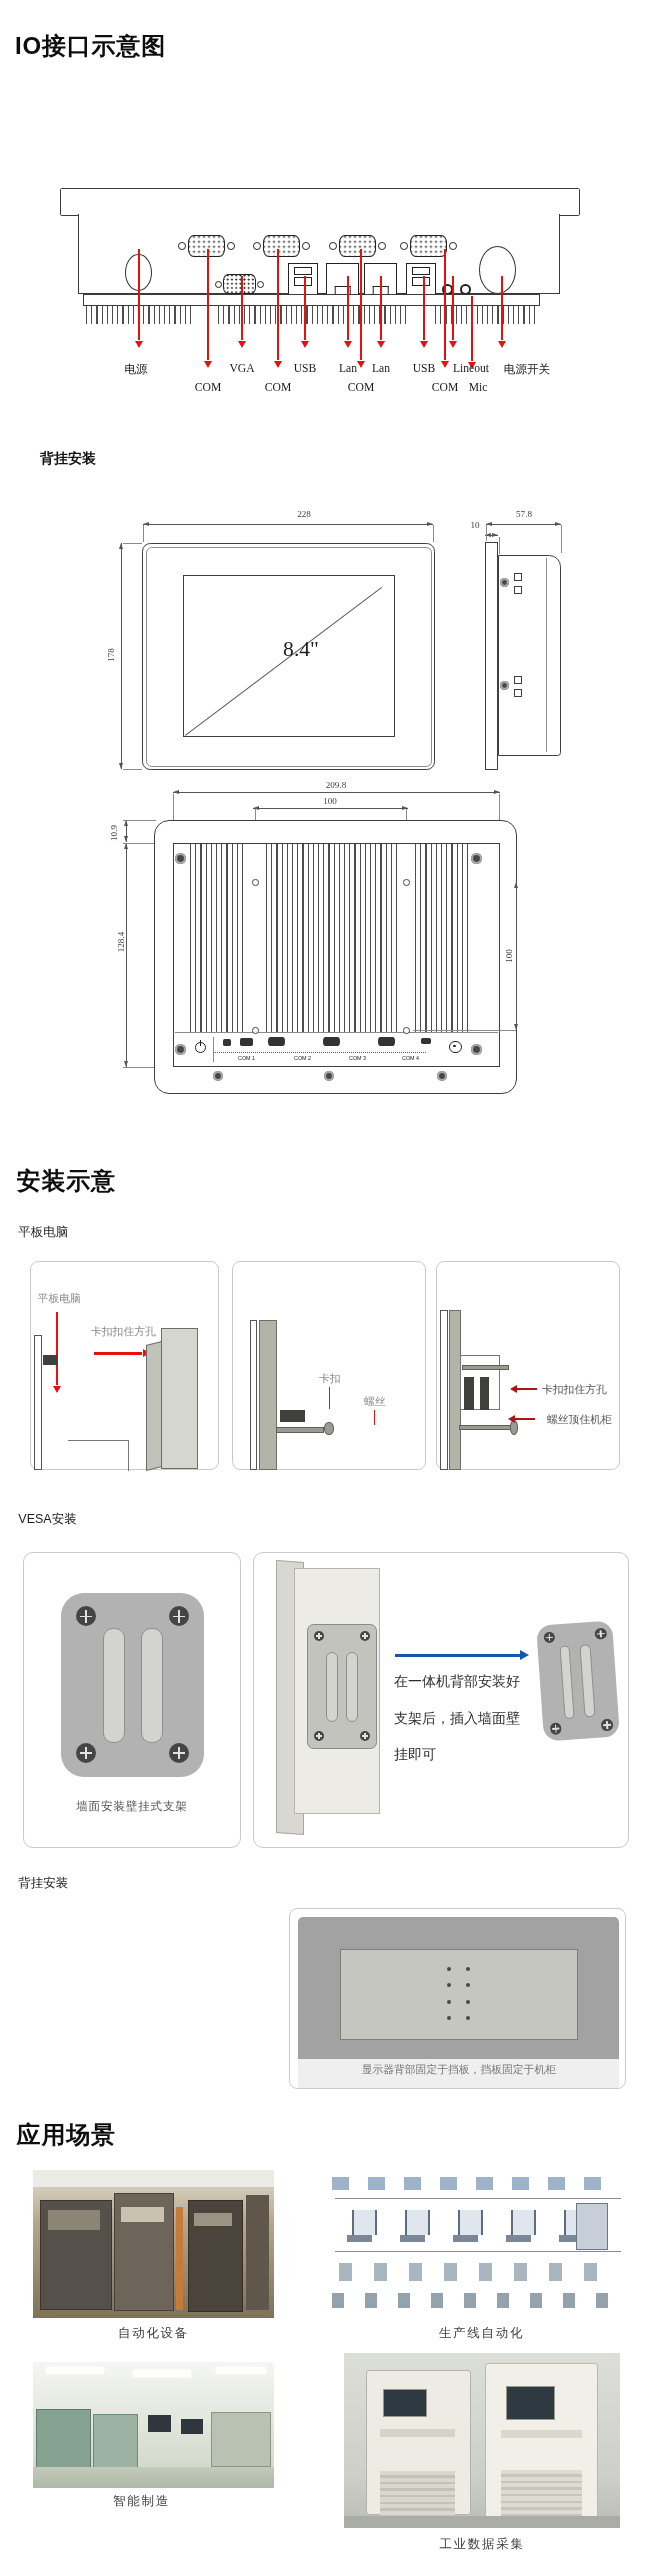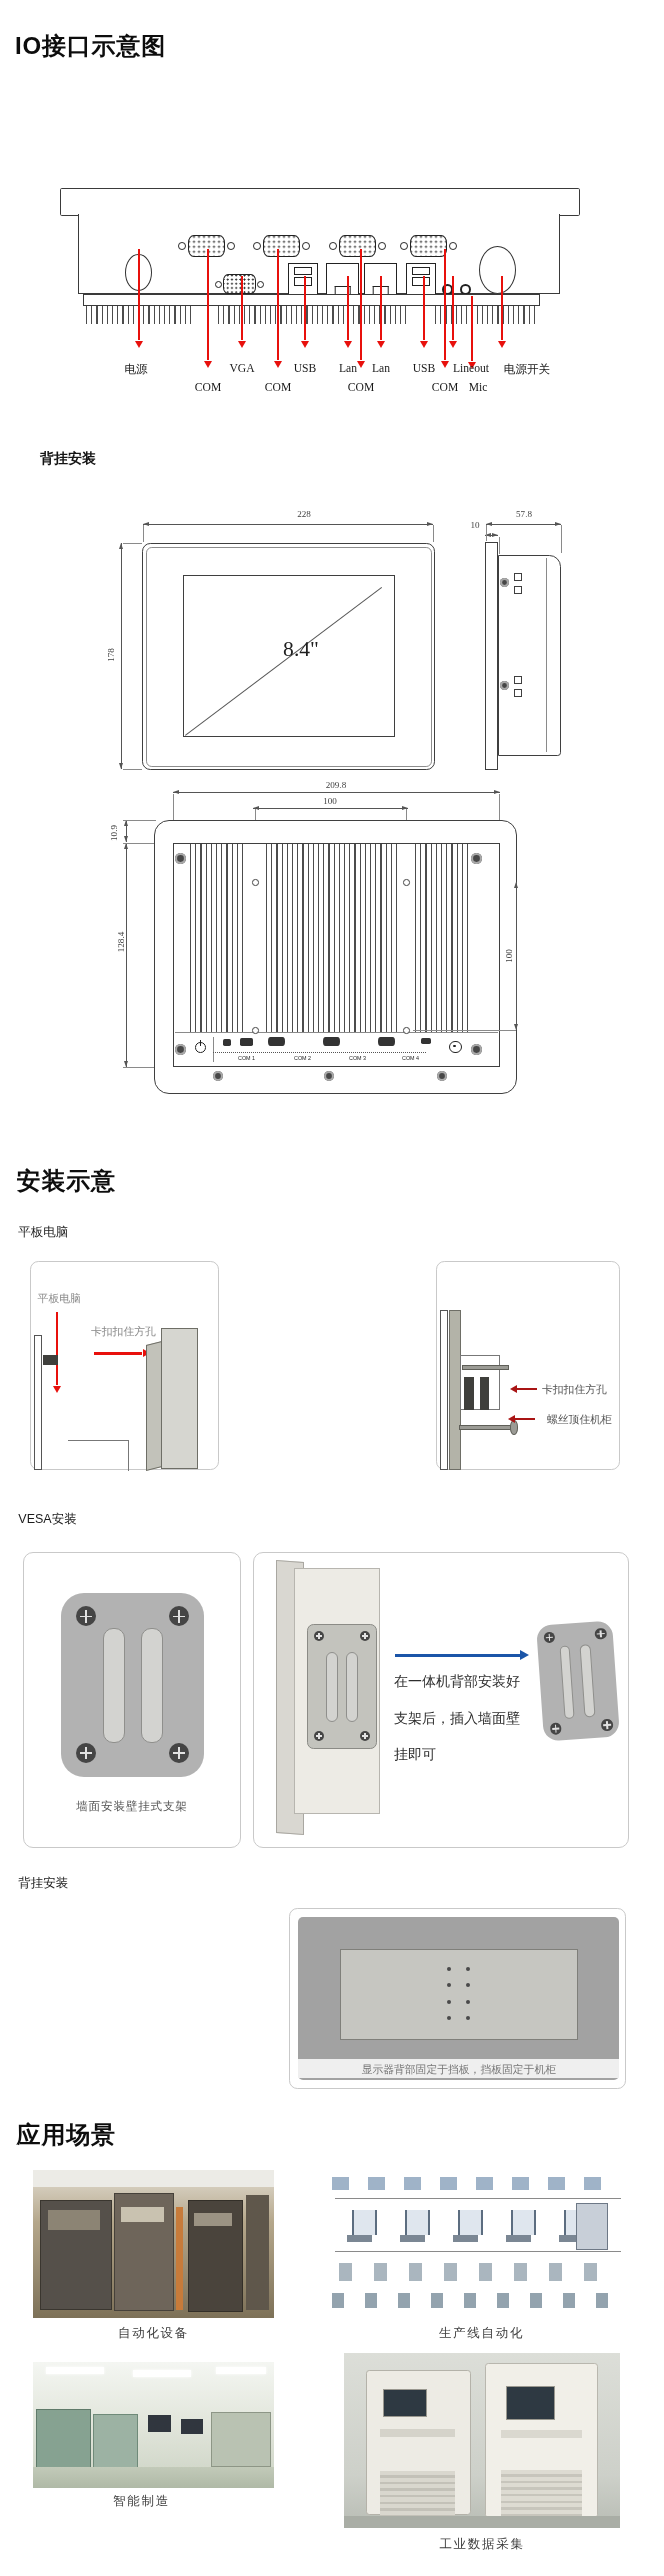--- a/index.html
+++ b/index.html
@@ -245,20 +245,31 @@
     <div class="arr-d" style="left:25px;top:50px;height:73px"></div>
     <div class="glbl" style="left:60px;top:63px">卡扣扣住方孔</div>
     <div class="arr-r" style="left:63px;top:90px;width:48px"></div>
     <div class="tablet" style="left:3.3px;top:73px;height:135px"></div>
     <div class="dark" style="left:11.6px;top:93px;width:15px;height:10px"></div>
     <div style="position:absolute;left:37px;top:178px;width:60px;height:30px;border:1.2px solid #777;border-left:none;border-bottom:none"></div>
     <div style="position:absolute;left:115px;top:81px;width:16.6px;height:126px;background:#c2c2ba;border:0.8px solid #6e6e66;box-sizing:border-box;transform:skewY(-14deg)"></div>
     <div style="position:absolute;left:130px;top:66px;width:37px;height:141px;background:#d6d6d0;border:0.8px solid #6e6e66;box-sizing:border-box"></div>
   </div>
 
+  <div class="panel" style="left:232px;top:1261px;width:194px;height:209px">
+    <div class="tablet" style="left:16.6px;top:58px;height:150px"></div>
+    <div class="slab" style="left:26px;top:58px;width:18.3px;height:150px"></div>
+    <div class="glbl" style="left:86px;top:110px">卡扣</div>
+    <div class="thin-red" style="left:96px;top:125px;height:21.6px"></div>
+    <div class="glbl" style="left:131px;top:133px">螺丝</div>
+    <div class="thin-red" style="left:141px;top:148px;height:15px"></div>
+    <div class="dark" style="left:47px;top:148px;width:25px;height:11.6px"></div>
+    <div class="bolt" style="left:43px;top:165px;width:48px;height:5.8px"></div>
+    <div class="bolt" style="left:91px;top:160px;width:10px;height:13.3px;border-radius:45%"></div>
+  </div>
 
   <div class="panel" style="left:436px;top:1261px;width:184px;height:209px">
     <div class="tablet" style="left:3.3px;top:48px;height:160px"></div>
     <div class="slab" style="left:11.6px;top:48px;width:12.5px;height:160px"></div>
     <div style="position:absolute;left:23px;top:93px;width:40px;height:55px;border:1.2px solid #777;box-sizing:border-box"></div>
     <div class="dark" style="left:26.6px;top:115px;width:10.8px;height:33px"></div>
     <div class="dark" style="left:43px;top:115px;width:9.1px;height:33px"></div>
     <div class="bolt" style="left:25px;top:103px;width:47px;height:5px"></div>
     <div class="bolt" style="left:21.6px;top:163px;width:52px;height:5px"></div>
     <div class="bolt" style="left:73px;top:158px;width:8.3px;height:15px;border-radius:45%"></div>
@@ -316,21 +327,21 @@
         <div class="dot" style="left:106px;top:16.6px;width:4.2px;height:4.2px"></div>
         <div class="dot" style="left:125px;top:16.6px;width:4.2px;height:4.2px"></div>
         <div class="dot" style="left:106px;top:33px;width:4.2px;height:4.2px"></div>
         <div class="dot" style="left:125px;top:33px;width:4.2px;height:4.2px"></div>
         <div class="dot" style="left:106px;top:50px;width:4.2px;height:4.2px"></div>
         <div class="dot" style="left:125px;top:50px;width:4.2px;height:4.2px"></div>
         <div class="dot" style="left:106px;top:66px;width:4.2px;height:4.2px"></div>
         <div class="dot" style="left:125px;top:66px;width:4.2px;height:4.2px"></div>
       </div>
     </div>
-    <div class="cap-in" style="left:8.3px;top:150px;width:321px;height:19px">显示器背部固定于挡板，挡板固定于机柜</div>
+    <div class="cap-in" style="left:8.3px;top:150px;width:321px;height:29px">显示器背部固定于挡板，挡板固定于机柜</div>
   </div>
 
   <div class="h-big" style="left:16.6px;top:2121px">应用场景</div>
 
   <div class="photo" style="left:33px;top:2170px;width:241px;height:148px;background:linear-gradient(180deg,#e2ddd2 0%,#b5a78b 35%,#7d7158 100%)">
     <div style="position:absolute;left:0;top:0;width:100%;height:16.6px;background:#ecebe6"></div>
     <div style="position:absolute;left:6.6px;top:30px;width:70px;height:108px;background:#55504a;border:0.8px solid #3a362f"></div>
     <div style="position:absolute;left:15px;top:40px;width:52px;height:20px;background:#8c8474"></div>
     <div style="position:absolute;left:81px;top:23px;width:58px;height:116px;background:#6e655a;border:0.8px solid #46413a"></div>
     <div style="position:absolute;left:88px;top:37px;width:43px;height:15px;background:#c9c2b0"></div>

